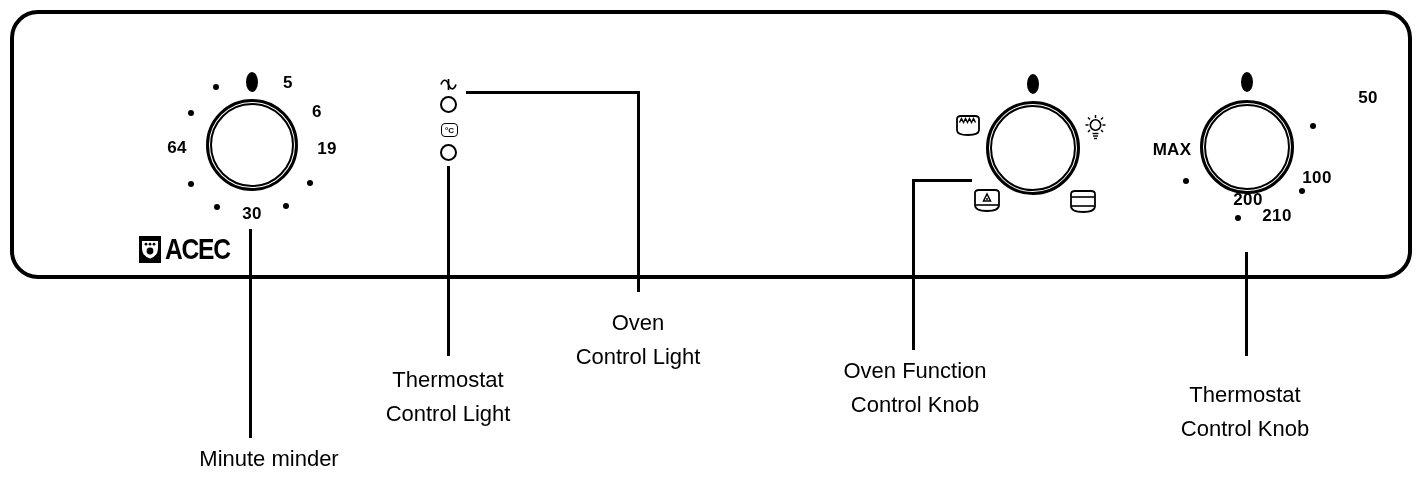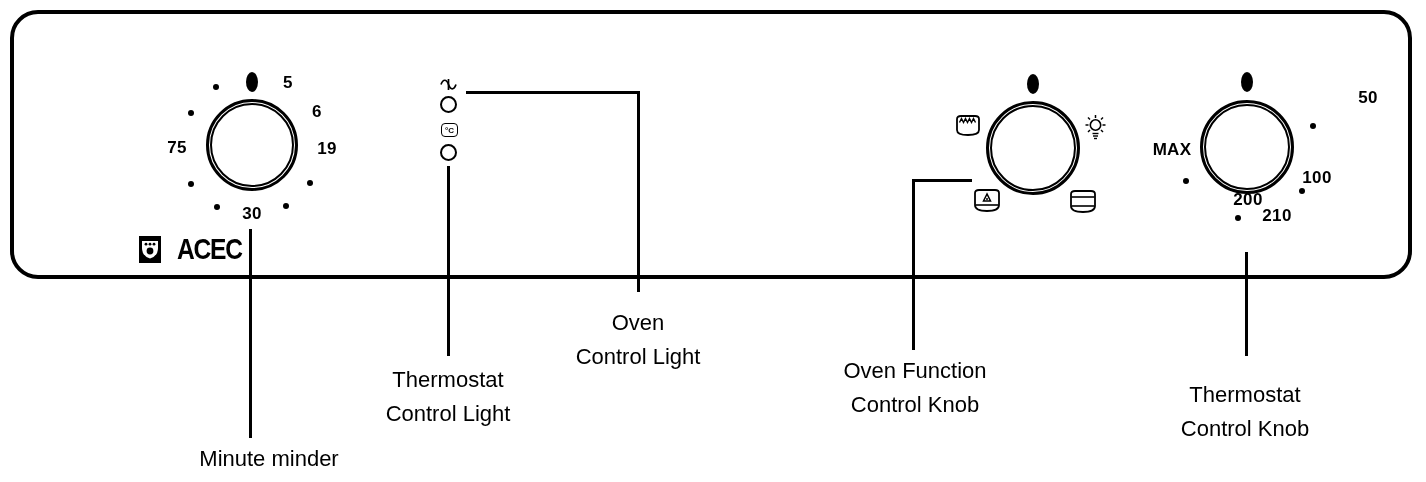--- a/index.html
+++ b/index.html
@@ -23,42 +23,42 @@
   .cbox  { position:absolute; left:441px; top:123px; width:17px; height:14px; border:1.6px solid #000;
            border-radius:4px; display:flex; align-items:center; justify-content:center;
            font-size:8px; font-weight:bold; }
 
   .line { position:absolute; background:#000; }
 
   .callout { position:absolute; transform:translateX(-50%); text-align:center;
              font-size:22px; line-height:34px; white-space:nowrap; }
   .callout span { display:block; }
 
-  .brand { position:absolute; left:139px; top:232px; display:flex; align-items:center; gap:16px; }
+  .brand { position:absolute; left:139px; top:232px; display:flex; align-items:center; gap:4px; }
   .brand-text { font-size:30px; font-weight:bold; letter-spacing:-1.5px;
                 transform:scaleX(0.82); transform-origin:left center; }
 
   .sym { position:absolute; }
 </style>
 </head>
 <body>
 
 <div class="stage">
 
   <div class="panel"></div>
 
   <div class="pointer" style="left:246px;top:72px;"></div>
   <div class="knob" style="left:206px;top:99px;width:92px;height:92px;">
     <div class="inner"></div>
   </div>
   <span class="num" style="left:288px;top:83px;">5</span>
   <span class="num" style="left:317px;top:112px;">6</span>
   <span class="num" style="left:327px;top:149px;">19</span>
   <span class="num" style="left:252px;top:214px;">30</span>
-  <span class="num" style="left:177px;top:148px;">75</span>
+  <span class="num" style="left:177px;top:148px;">64</span>
   <i class="dot" style="left:216px;top:87px;"></i>
   <i class="dot" style="left:191px;top:113px;"></i>
   <i class="dot" style="left:191px;top:184px;"></i>
   <i class="dot" style="left:217px;top:207px;"></i>
   <i class="dot" style="left:286px;top:206px;"></i>
   <i class="dot" style="left:310px;top:183px;"></i>
 
   <div class="brand">
     <svg width="22" height="27" viewBox="0 0 22 27">
       <rect x="0" y="0" width="22" height="27" fill="#000"></rect>

